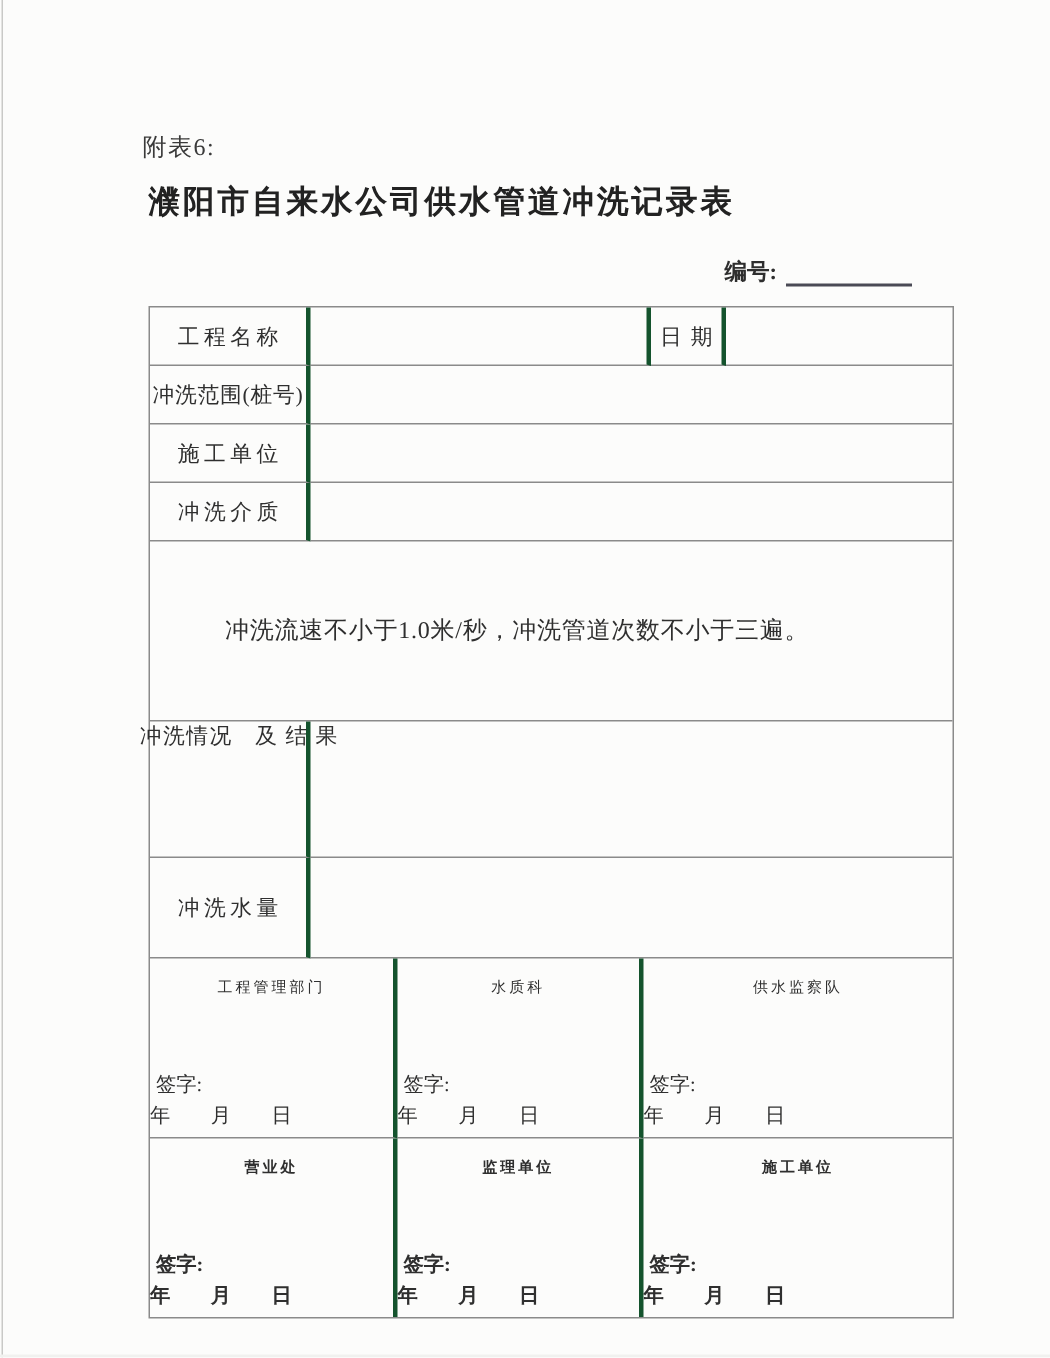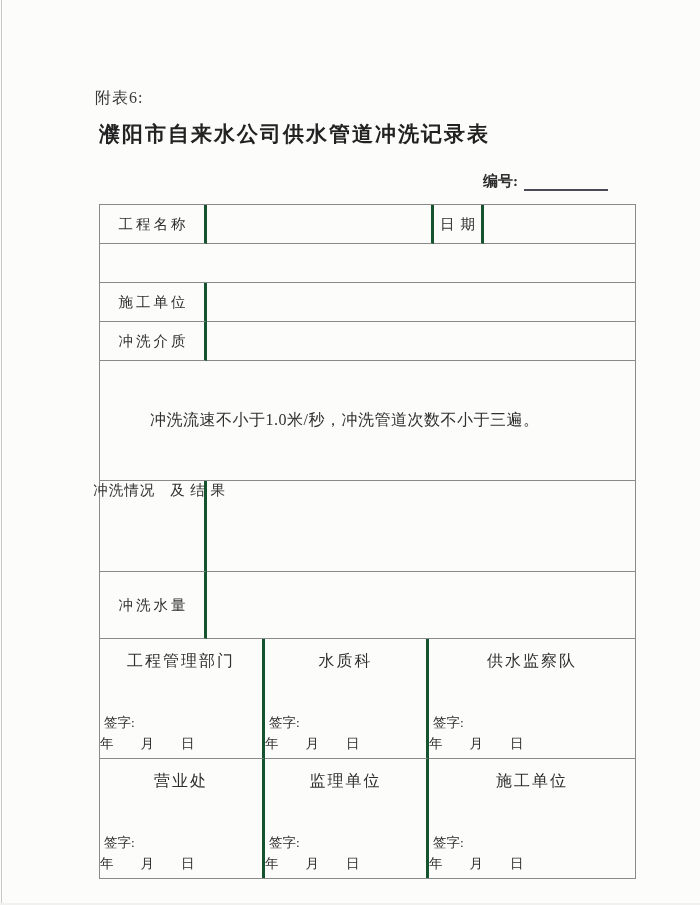--- a/index.html
+++ b/index.html
@@ -53,37 +53,37 @@
   .w-projval{width:227px;}
   .w-datelbl{width:50px;letter-spacing:6px;padding-left:6px;}
   .w-dateval{flex:1;}
   .w-rest{flex:1;}
 
   .h-std{height:39px;}
   .h-method{height:120px;}
   .h-result{height:91px;}
   .h-volume{height:67px;}
   .h-sig1{height:120px;}
-  .h-sig2{height:119px;}
+  .h-sig2{height:119px;font-weight:bold;}
 
   .method-text{padding-left:50px;font-size:16px;letter-spacing:0.5px;}
 
   .result-label{
     align-items:flex-start;justify-content:center;
     padding-left:15px;gap:15px;
   }
   .result-label .line{white-space:pre;letter-spacing:1px;}
 
   .sig-cell{position:relative;display:block;}
   .w-sig1{width:165px;}
   .w-sig2{width:164px;}
   .w-sig3{flex:1;}
   .dept{
     position:absolute;top:12px;left:0;width:100%;
-    text-align:center;font-size:16px;letter-spacing:2px;
+    text-align:center;font-size:10px;letter-spacing:2px;
   }
   .sign-label{position:absolute;left:4px;bottom:26px;font-size:13.5px;}
   .sig-date{
     position:absolute;bottom:5px;left:0;width:100%;
     text-align:left;font-size:13.5px;white-space:pre;
   }
 </style>
 </head>
 <body>
 
@@ -102,20 +102,21 @@
   <div class="form">
 
     <div class="row h-std">
       <div class="cell w-label label">工程名称</div>
       <div class="cell w-projval value"></div>
       <div class="cell w-datelbl">日期</div>
       <div class="cell w-dateval last value"></div>
     </div>
 
     <div class="row h-std">
+      <div class="cell w-label label-tight">冲洗范围(桩号)</div>
       <div class="cell w-rest last value"></div>
     </div>
 
     <div class="row h-std">
       <div class="cell w-label label">施工单位</div>
       <div class="cell w-rest last value"></div>
     </div>
 
     <div class="row h-std">
       <div class="cell w-label label">冲洗介质</div>

